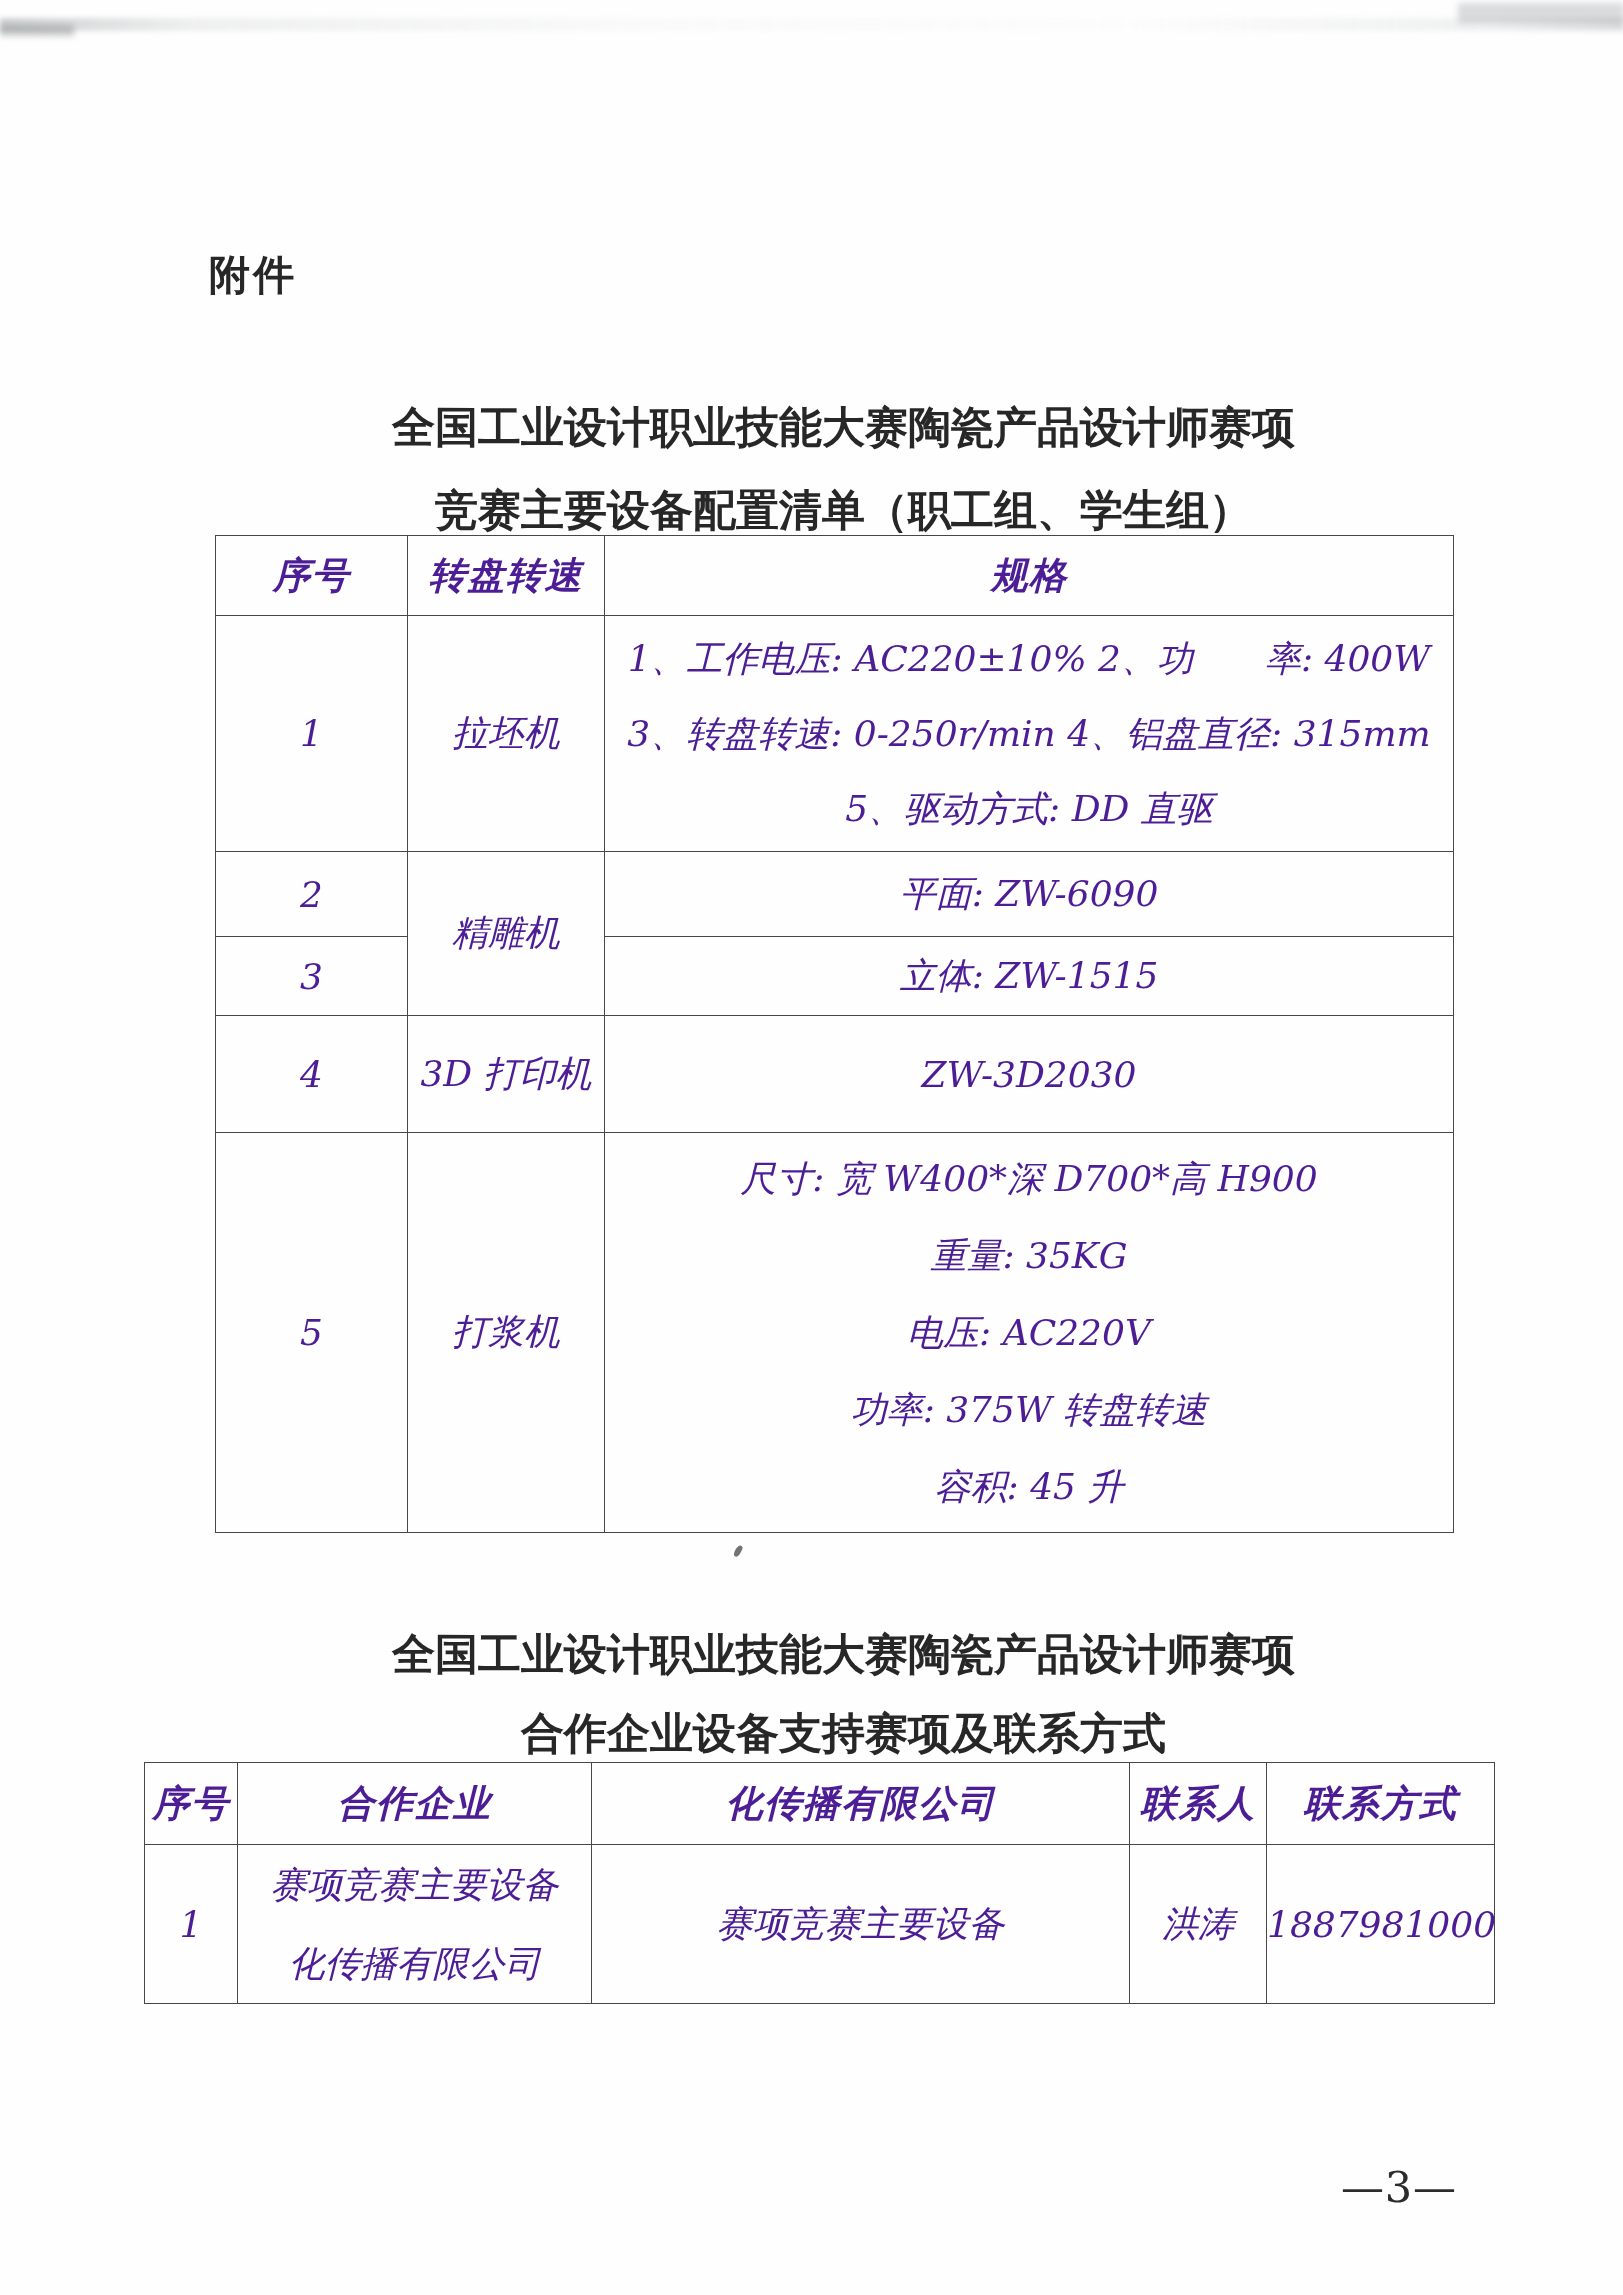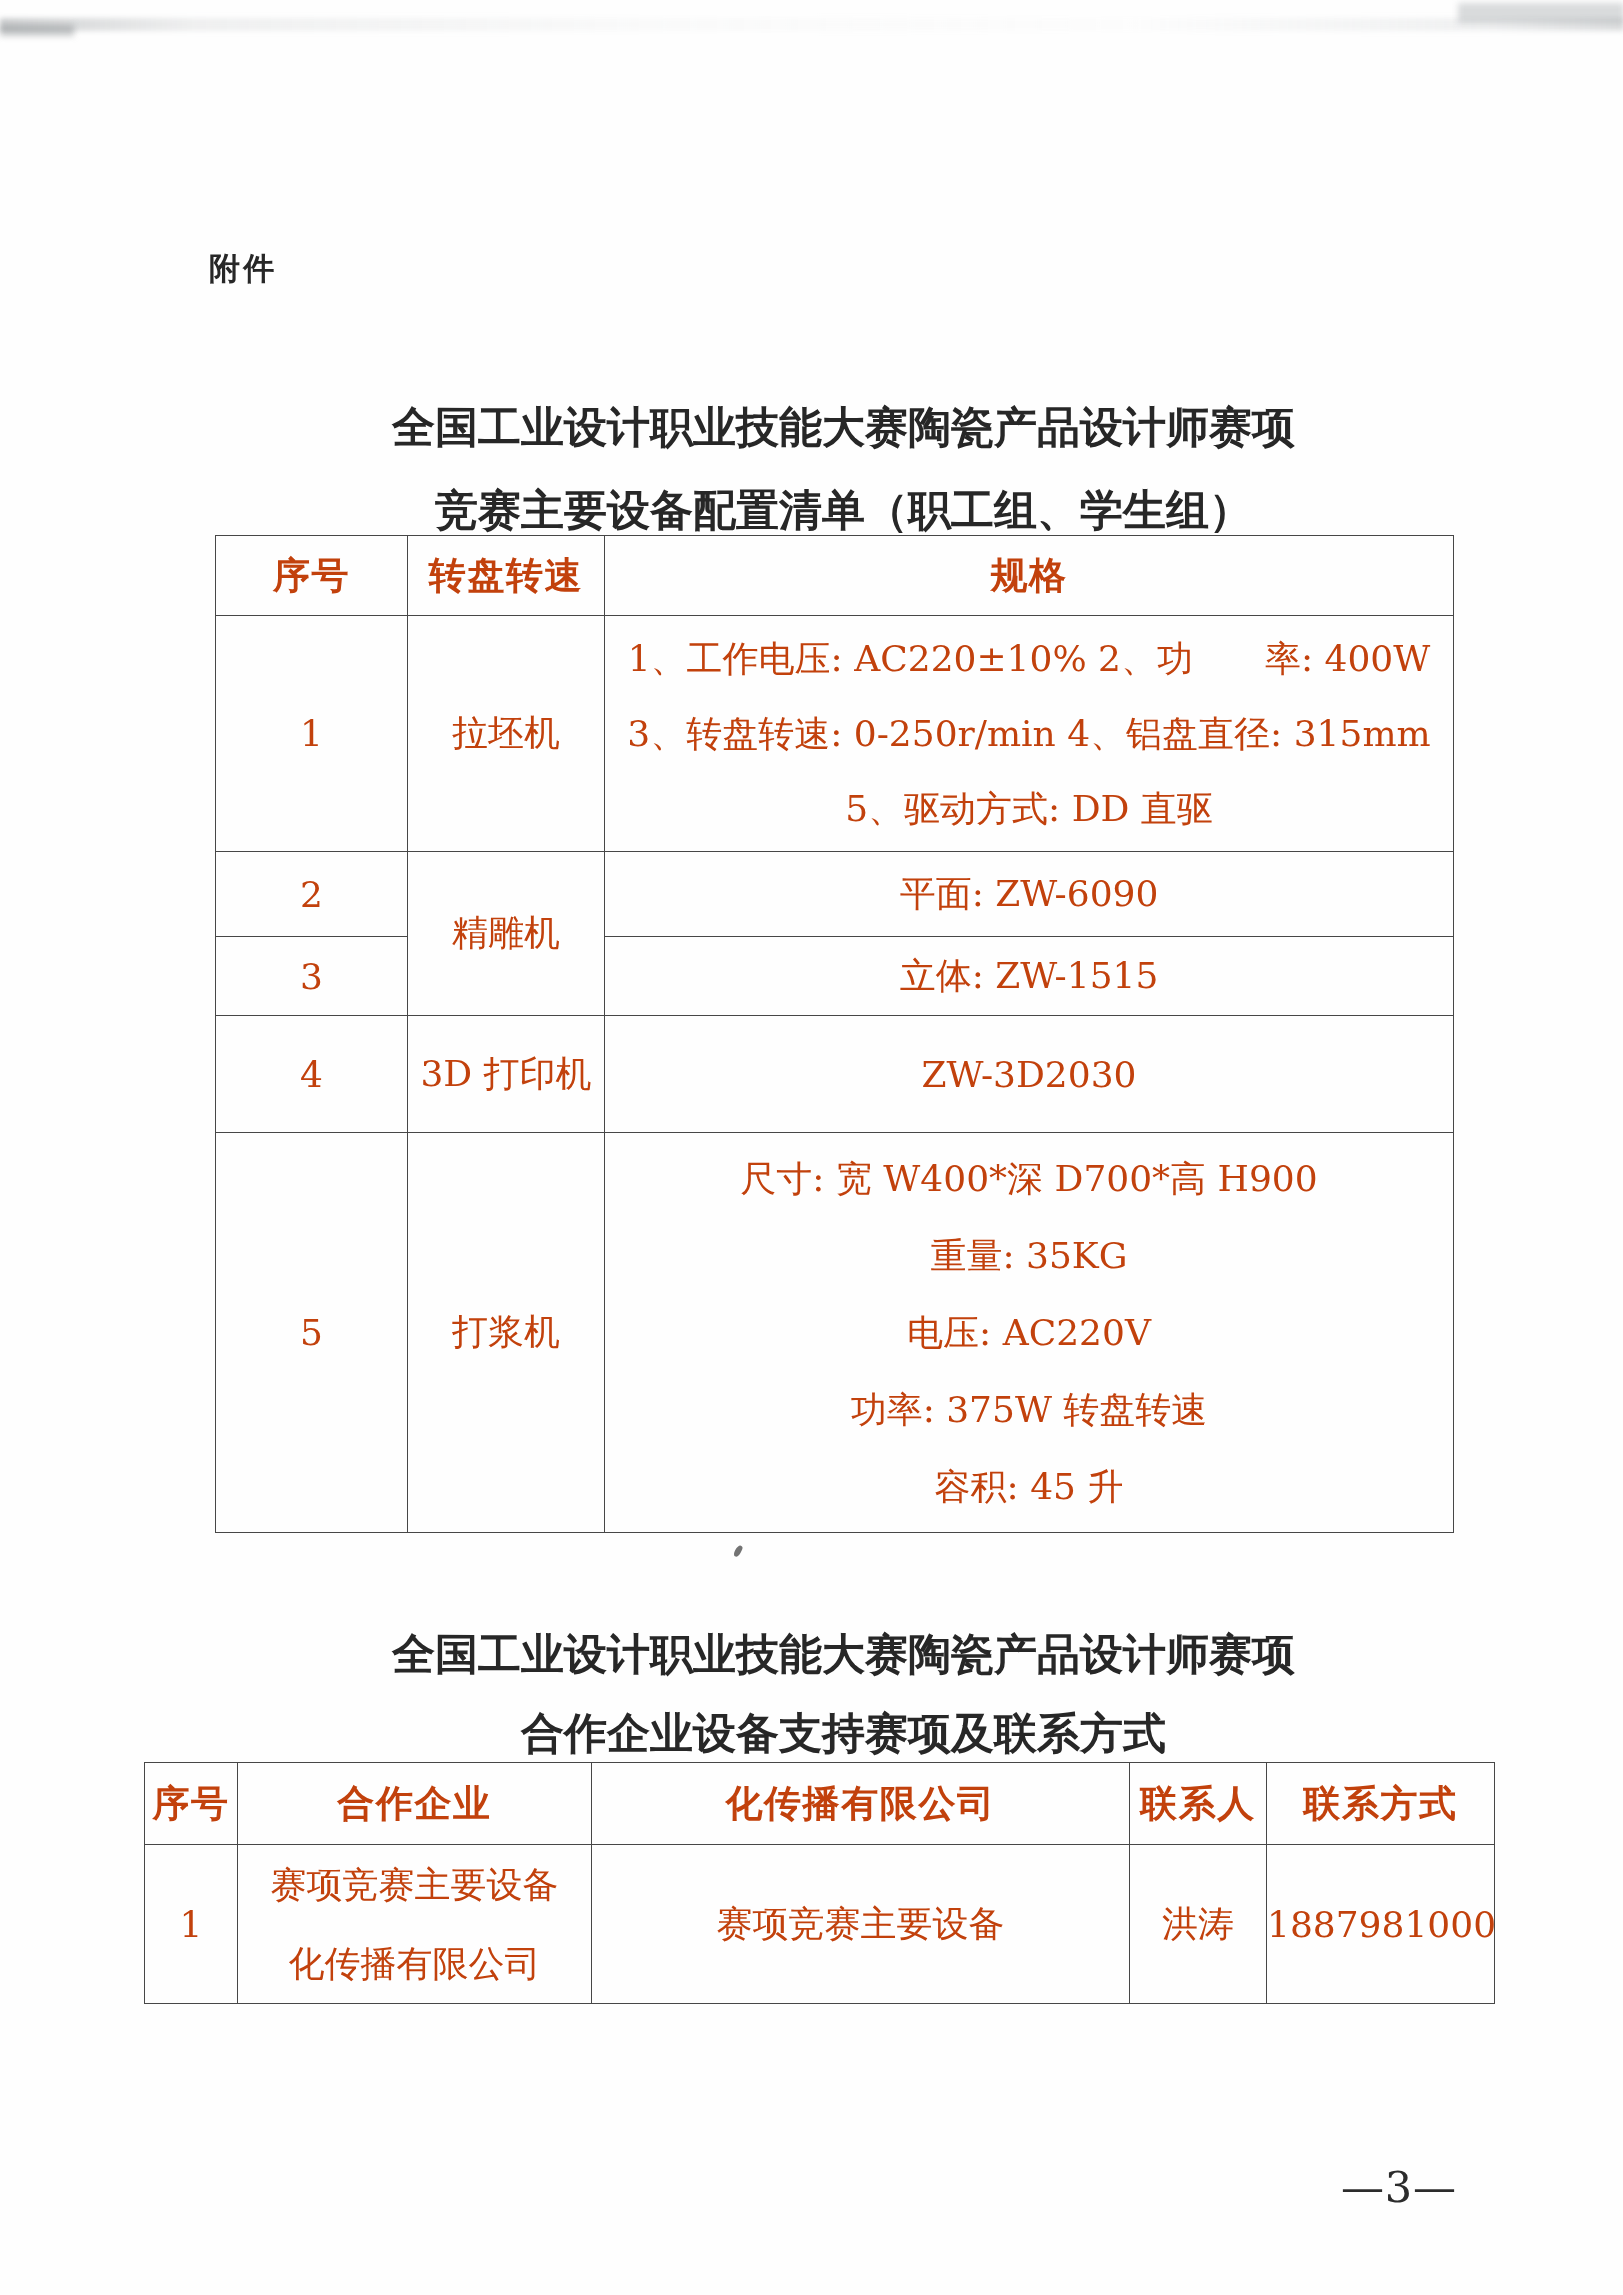--- a/index.html
+++ b/index.html
@@ -51,21 +51,21 @@
     width: 5.7px; height: 12.3px;
     background: #5a5a5a;
     border-radius: 60% 40% 50% 50%;
     transform: rotate(28deg);
     opacity: 0.85;
   }
 
   .attachment {
     position: absolute;
     left: 209px; top: 248px;
-    font-size: 31px;
+    font-size: 41px;
     font-weight: 700;
     letter-spacing: 3.3px;
     color: #272727;
   }
 
   .doc-title {
     position: absolute;
     left: 49px;
     width: 1589px;
     text-align: center;
@@ -77,21 +77,22 @@
   .t1-line1 { top: 399px; }
   .t1-line2 { top: 482px; }
   .t2-line1 { top: 1626px; }
   .t2-line2 { top: 1705px; }
 
   table.doc-table {
     position: absolute;
     border-collapse: collapse;
     table-layout: fixed;
     font-size: 36px;
-    color: #c2410c;
+    color: #4c1d95;
+    font-style: italic;
   }
   table.doc-table td, table.doc-table th {
     border: 1.6px solid #474747;
     text-align: center;
     vertical-align: middle;
     padding: 0;
     font-weight: normal;
     overflow: hidden;
   }
   table.doc-table th {

